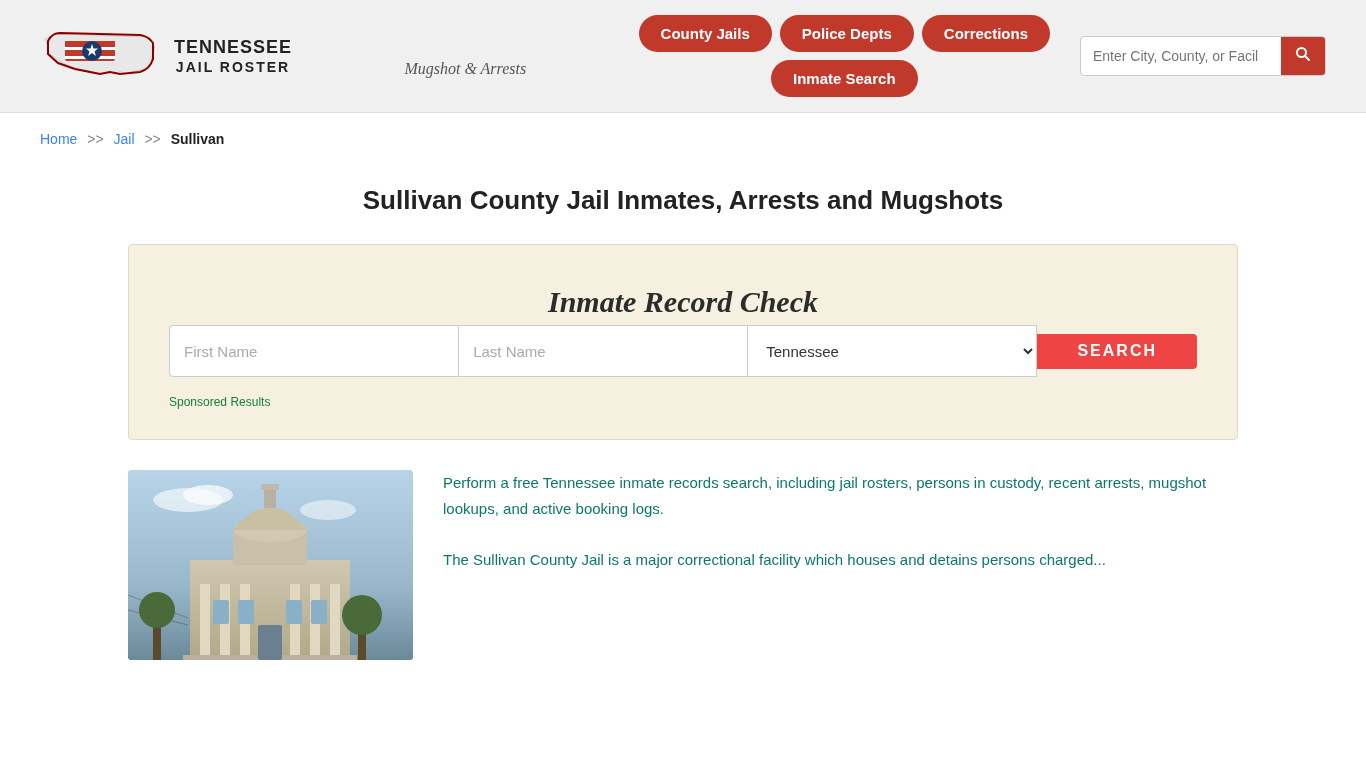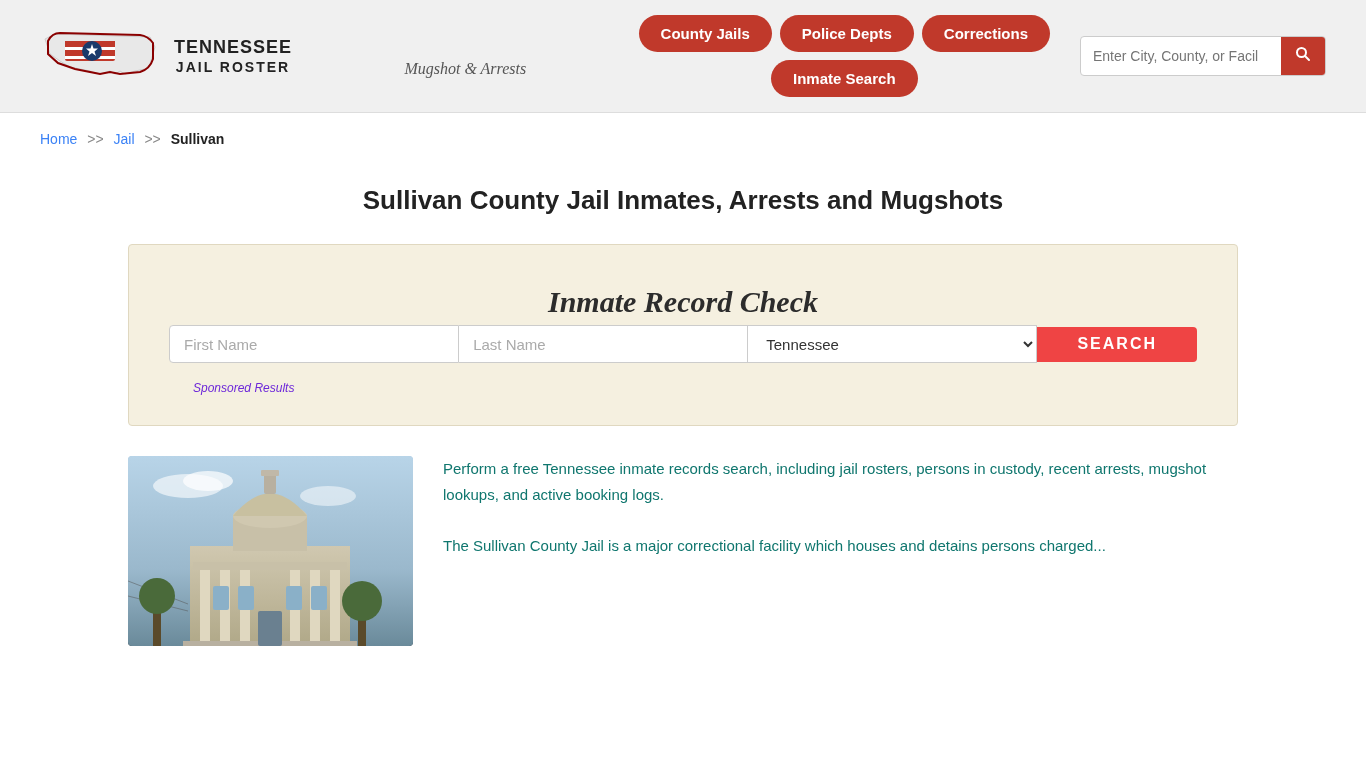--- a/index.html
+++ b/index.html
@@ -154,21 +154,21 @@
       font-family: Arial, sans-serif;
     }
     .search-form-row {
       display: flex;
       gap: 0;
       align-items: center;
       max-width: 1050px;
       margin: 0 auto;
     }
     .search-form-row input, .search-form-row select {
-      height: 38px;
+      height: 52px;
       border: 1px solid #ccc;
       padding: 0 14px;
       font-size: 15px;
       font-family: Arial, sans-serif;
       outline: none;
       background: #fff;
     }
     .search-form-row input::placeholder { color: #aaa; }
     .search-form-row .fn-input { flex: 1.2; border-radius: 4px 0 0 4px; }
     .search-form-row .ln-input { flex: 1.2; border-left: none; border-radius: 0; }
@@ -183,25 +183,23 @@
       font-weight: bold;
       letter-spacing: 2px;
       cursor: pointer;
       font-family: Arial, sans-serif;
       border-radius: 0 4px 4px 0;
       flex-shrink: 0;
     }
 
     .sponsored-label {
       font-size: 12px;
-      color: #6d28d9;
+      color: #15803d;
       margin-top: 18px;
       font-family: Arial, sans-serif;
-      font-style: italic;
-      margin-left: 24px;
     }
 
     
     .bottom-section {
       display: flex;
       gap: 30px;
       max-width: 1110px;
       margin: 0 auto;
     }
     .building-img {

